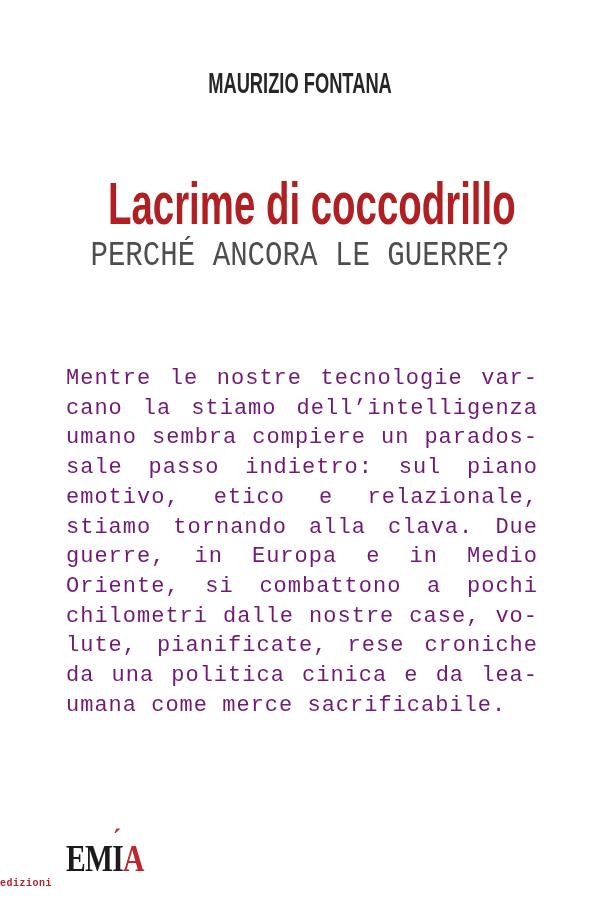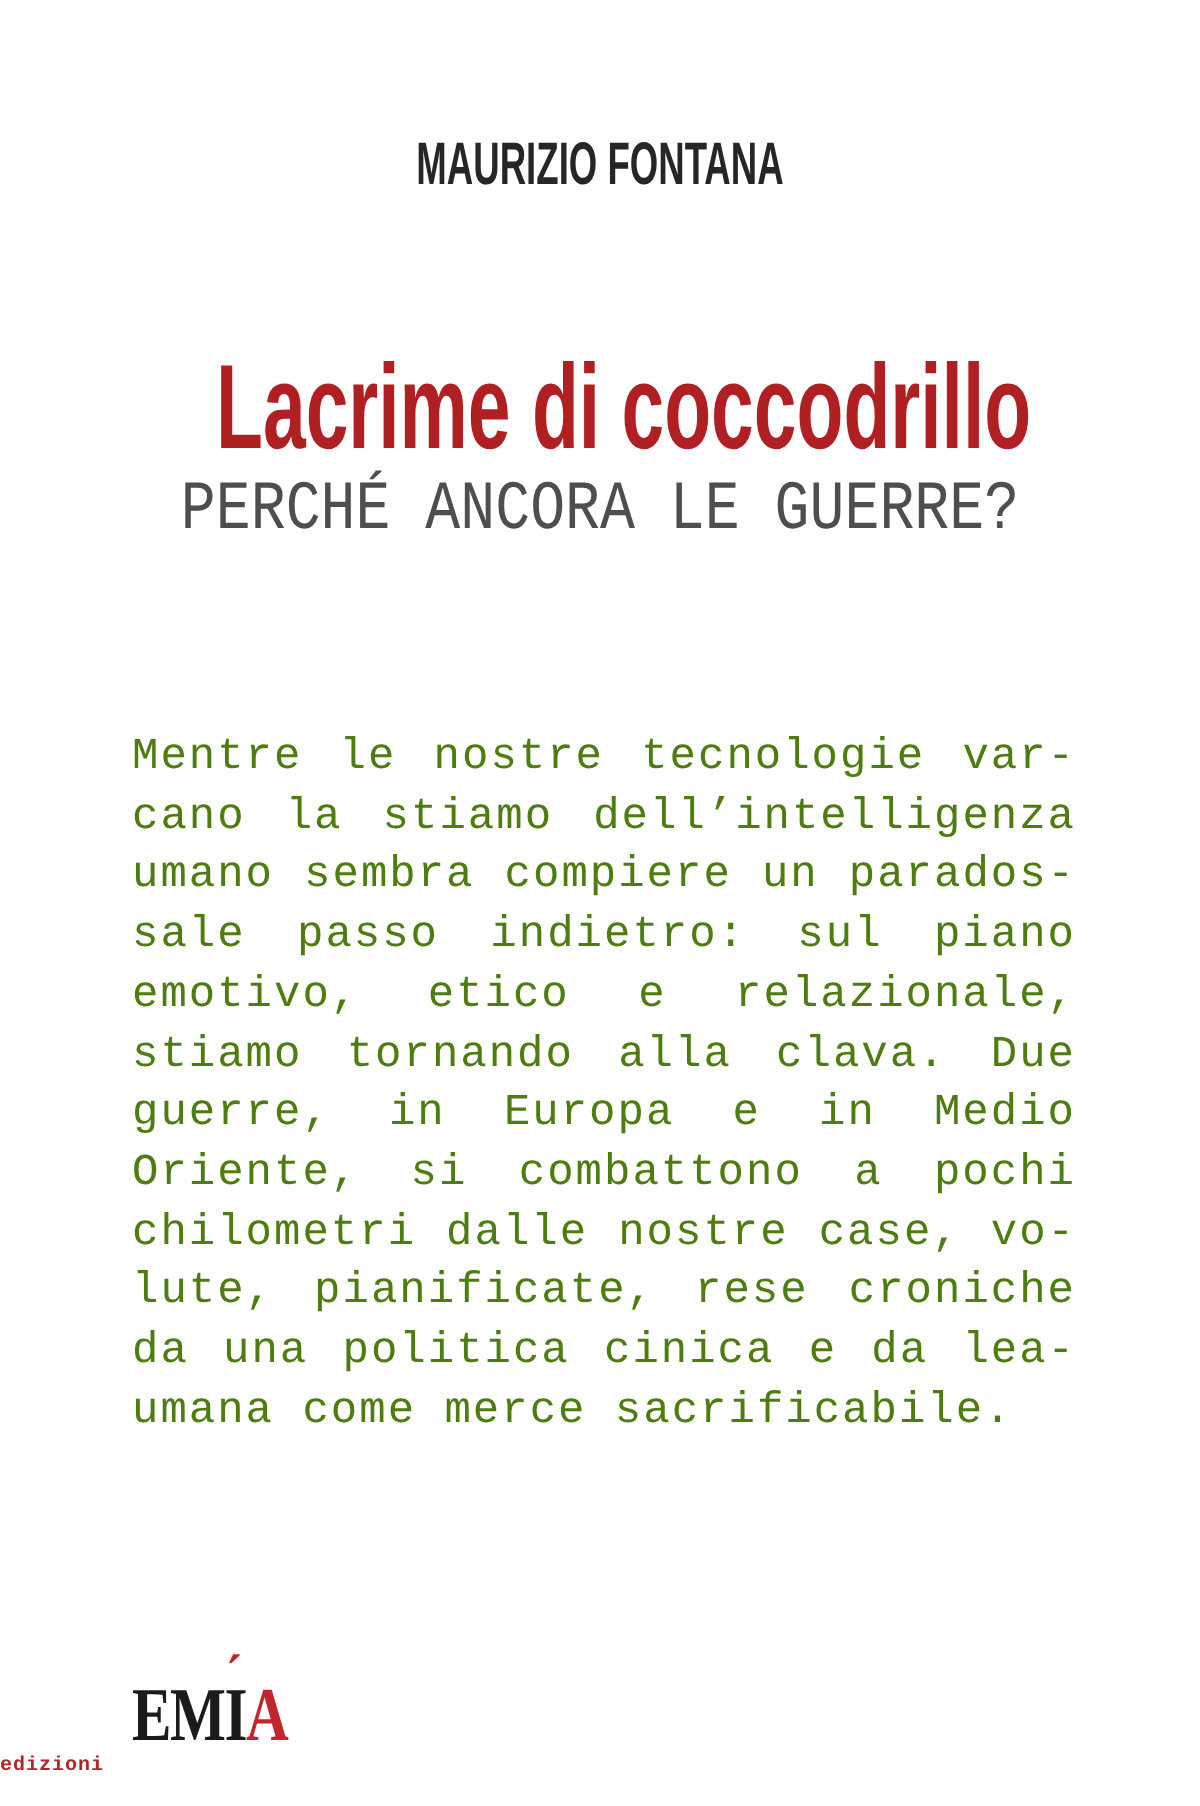--- a/index.html
+++ b/index.html
@@ -47,21 +47,21 @@
     white-space: nowrap;
   }
   .body {
     position: absolute;
     top: 340px; left: 66px;
     width: 472px;
     font-family: "Liberation Mono", monospace;
     font-size: 22px;
     line-height: 29.7px;
     letter-spacing: 1px;
-    color: #4d7c0f;
+    color: #701a75;
   }
   .body-line {
     text-align: justify;
     text-align-last: justify;
     white-space: nowrap;
     overflow: visible;
   }
   .body-line:last-child { text-align-last: left; }
   .publisher {
     position: absolute;

